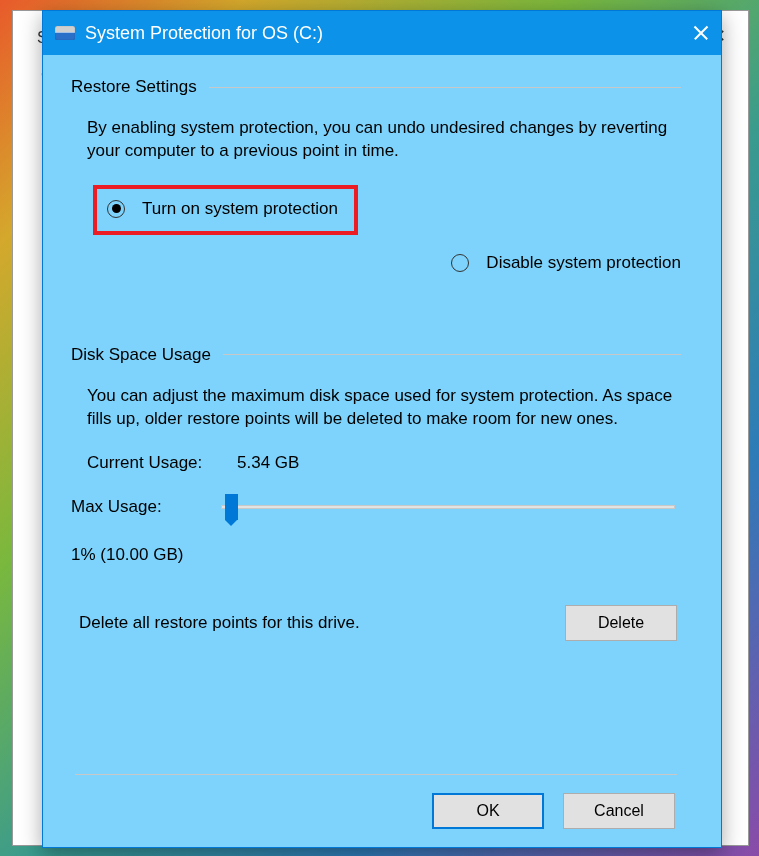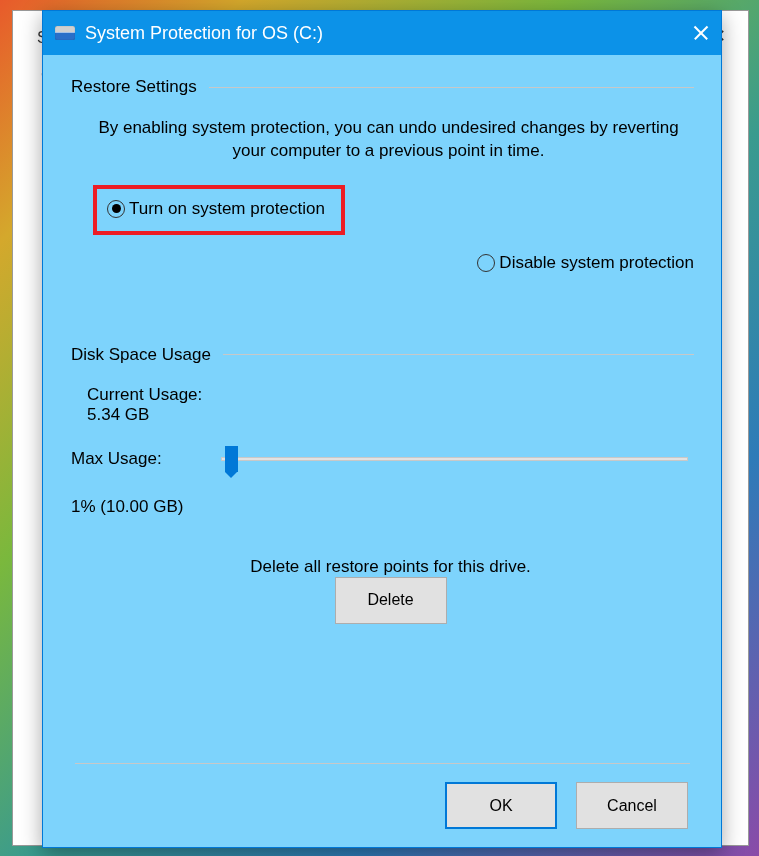--- a/index.html
+++ b/index.html
@@ -103,21 +103,21 @@
       width: 18px;
       height: 1.5px;
       background: #fff;
       top: 6px;
       left: -2px;
     }
     .close-x::before { transform: rotate(45deg); }
     .close-x::after { transform: rotate(-45deg); }
     .content {
       flex: 1;
-      padding: 22px 27px 18px 28px;
+      padding: 22px 40px 18px 28px;
       font-size: 17px;
       color: #000;
       display: flex;
       flex-direction: column;
     }
     .section-header {
       display: flex;
       align-items: center;
       margin-bottom: 20px;
     }
@@ -129,33 +129,32 @@
     .hline {
       flex: 1;
       height: 1px;
       background: #c8c8c8;
     }
     .desc {
       margin-left: 16px;
       margin-right: 4px;
       line-height: 1.35;
       margin-bottom: 22px;
-      text-align: center;
     }
     .radio-highlight {
       border: 4px solid #ec1c24;
       padding: 10px 16px 12px 10px;
       margin-left: 22px;
       margin-bottom: 8px;
       width: fit-content;
     }
     .radio-row {
       display: flex;
       align-items: center;
-      gap: 4px;
+      gap: 17px;
       cursor: pointer;
     }
     .radio-row-plain {
       margin-left: 51px;
       margin-top: 10px;
       justify-content: flex-end;
     }
     .radio-outer {
       width: 18px;
       height: 18px;
@@ -168,21 +167,20 @@
     .radio-inner {
       width: 9px;
       height: 9px;
       background: #000;
       border-radius: 50%;
     }
     .kv-row {
       display: flex;
       margin-left: 16px;
       margin-bottom: 24px;
-      flex-direction: column;
     }
     .kv-label { width: 150px; }
     .slider-wrap {
       display: flex;
       align-items: center;
       margin-left: 0;
       margin-bottom: 28px;
     }
     .slider-label { width: 150px; }
     .slider-track {
@@ -211,27 +209,26 @@
       border-top: 6px solid #0078d7;
     }
     .slider-value {
       text-align: left;
       margin-bottom: 40px;
     }
     .delete-row {
       display: flex;
       align-items: center;
       justify-content: space-between;
-      margin-left: 20px;
+      margin-left: 8px;
       margin-right: 4px;
-      flex-direction: column;
     }
     .btn {
       min-width: 112px;
-      height: 47px;
+      height: 36px;
       background: #e1e1e1;
       border: 1px solid #adadad;
       font-size: 16px;
       font-family: inherit;
       cursor: pointer;
     }
     .btn-disabled {
       color: #9e9e9e;
       cursor: default;
     }
@@ -293,20 +290,21 @@
       <span>Disable system protection</span>
     </label>
 
     <div style="height:72px"></div>
 
     <div class="section-header">
       <div class="section-title">Disk Space Usage</div>
       <div class="hline"></div>
     </div>
 
+    <div class="desc">You can adjust the maximum disk space used for system protection. As space fills up, older restore points will be deleted to make room for new ones.</div>
 
     <div class="kv-row">
       <div class="kv-label">Current Usage:</div>
       <div>5.34 GB</div>
     </div>
 
     <div class="slider-wrap">
       <div class="slider-label">Max Usage:</div>
       <div class="slider-track">
         <div class="slider-thumb"></div>

